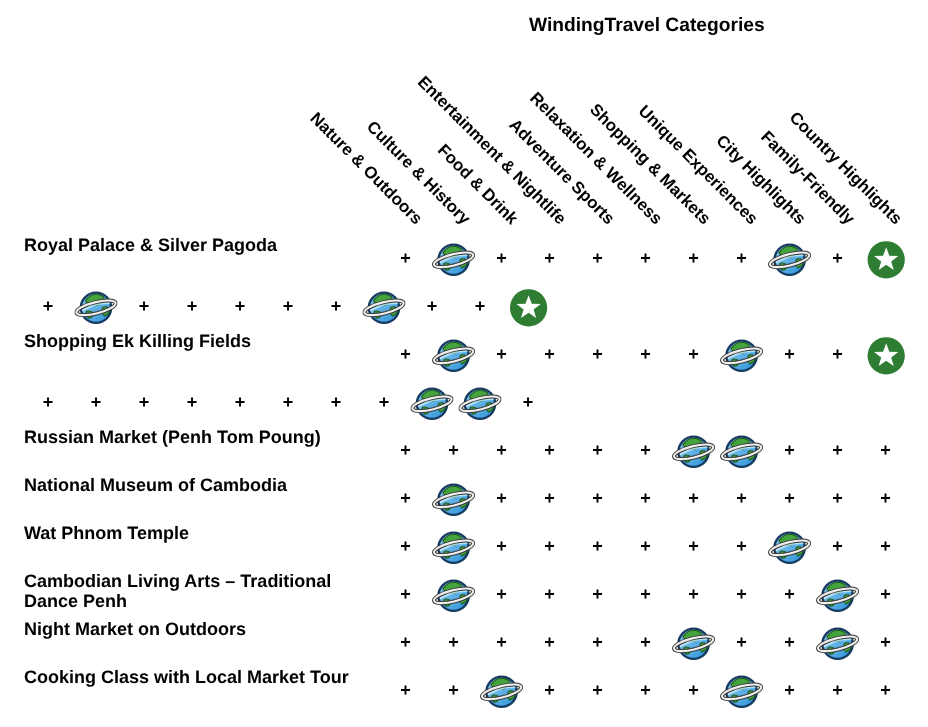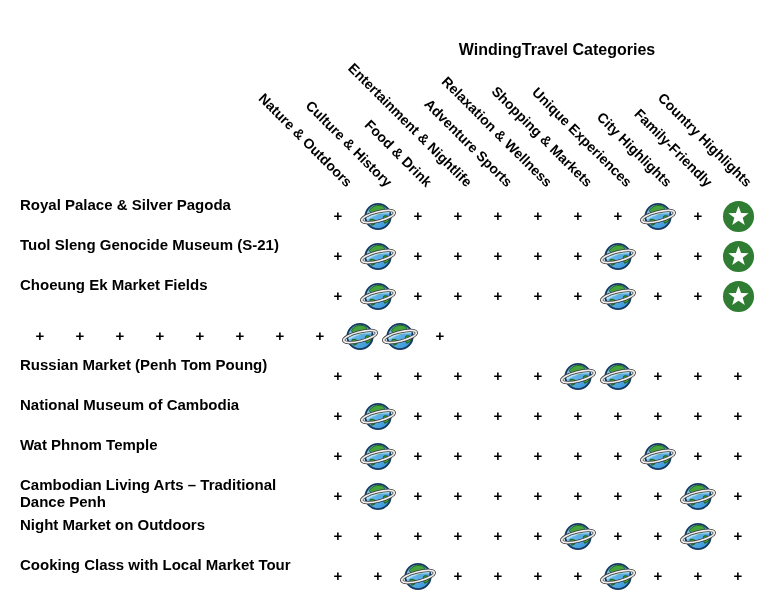--- a/index.html
+++ b/index.html
@@ -1,20 +1,20 @@
 <!DOCTYPE html>
 <html><head>
 <meta charset="utf-8">
 <style>
   html,body{margin:0;padding:0;background:#fff;}
   body{font-family:"Liberation Sans",sans-serif;color:#000;}
   .screen{position:relative;width:773px;height:606px;background:#ffffff;overflow:hidden;}
 
-  .title{position:absolute;top:13px;left:557px;transform:translateX(-50%);
-         font-size:16px;font-weight:bold;white-space:nowrap;margin-top:28px;}
+  .title{position:absolute;top:13px;left:539px;transform:translateX(-50%);
+         font-size:16px;font-weight:bold;white-space:nowrap;}
 
   .attr-heading{position:absolute;left:20px;top:161px;font-size:21px;font-weight:bold;}
 
   .headers{position:absolute;left:20px;top:0;width:753px;height:196px;}
   .hdr-anchor{position:absolute;top:190px;width:0;height:0;}
   .hdr{position:absolute;right:0;bottom:0;transform-origin:100% 100%;
        transform:rotate(45deg);white-space:nowrap;
        font-size:14px;font-weight:bold;line-height:16px;}
 
   .matrix{position:absolute;left:20px;top:196px;width:738px;}
@@ -129,21 +129,20 @@
           <span class="plus">+</span>
         </div>
         <div class="cell">
           <svg class="star" viewBox="0 0 34 34">
     <circle cx="17" cy="17" r="16" fill="#2e7d32"></circle>
     <polygon fill="#ffffff" points="17,6.3 19.7,13.5 27.4,13.7 21.3,18.4 23.5,25.8 17,21.3 10.5,25.8 12.7,18.4 6.6,13.7 14.3,13.5"></polygon>
   </svg>
         </div>
       </div>
       <div class="row">
-        <div class="rlabel">Tuol Sleng Genocide Museum (S-21)</div>
         <div class="cell">
           <span class="plus">+</span>
         </div>
         <div class="cell">
           <svg class="globe" viewBox="0 0 36 34">
     <circle cx="18" cy="17" r="13" fill="url(#oceanGrad)" stroke="#16395f" stroke-width="2"></circle>
     <path d="M9 11 Q13 4.5 20 5.5 Q26.5 7 24.5 11 Q21 15.5 15 14.5 Q10 13.5 9 11 Z" fill="#46a33c" stroke="#1e5a1e" stroke-width="1"></path>
     <path d="M24 16.5 Q29 15.5 30 19 Q29 23 25 24 Q22 21 24 16.5 Z" fill="#46a33c" stroke="#1e5a1e" stroke-width="1"></path>
     <path d="M10 20 Q14 19 16 22 Q15 26 11.5 26 Q8.5 23 10 20 Z" fill="#46a33c" stroke="#1e5a1e" stroke-width="1"></path>
     <path d="M7 19 Q18 12 29 13" fill="none" stroke="#bfe6f7" stroke-width="2" stroke-linecap="round" opacity="0.85"></path>
@@ -188,21 +187,21 @@
           <span class="plus">+</span>
         </div>
         <div class="cell">
           <svg class="star" viewBox="0 0 34 34">
     <circle cx="17" cy="17" r="16" fill="#2e7d32"></circle>
     <polygon fill="#ffffff" points="17,6.3 19.7,13.5 27.4,13.7 21.3,18.4 23.5,25.8 17,21.3 10.5,25.8 12.7,18.4 6.6,13.7 14.3,13.5"></polygon>
   </svg>
         </div>
       </div>
       <div class="row">
-        <div class="rlabel">Choeung Ek Market Fields</div>
+        <div class="rlabel">Shopping Ek Killing Fields</div>
         <div class="cell">
           <span class="plus">+</span>
         </div>
         <div class="cell">
           <svg class="globe" viewBox="0 0 36 34">
     <circle cx="18" cy="17" r="13" fill="url(#oceanGrad)" stroke="#16395f" stroke-width="2"></circle>
     <path d="M9 11 Q13 4.5 20 5.5 Q26.5 7 24.5 11 Q21 15.5 15 14.5 Q10 13.5 9 11 Z" fill="#46a33c" stroke="#1e5a1e" stroke-width="1"></path>
     <path d="M24 16.5 Q29 15.5 30 19 Q29 23 25 24 Q22 21 24 16.5 Z" fill="#46a33c" stroke="#1e5a1e" stroke-width="1"></path>
     <path d="M10 20 Q14 19 16 22 Q15 26 11.5 26 Q8.5 23 10 20 Z" fill="#46a33c" stroke="#1e5a1e" stroke-width="1"></path>
     <path d="M7 19 Q18 12 29 13" fill="none" stroke="#bfe6f7" stroke-width="2" stroke-linecap="round" opacity="0.85"></path>

